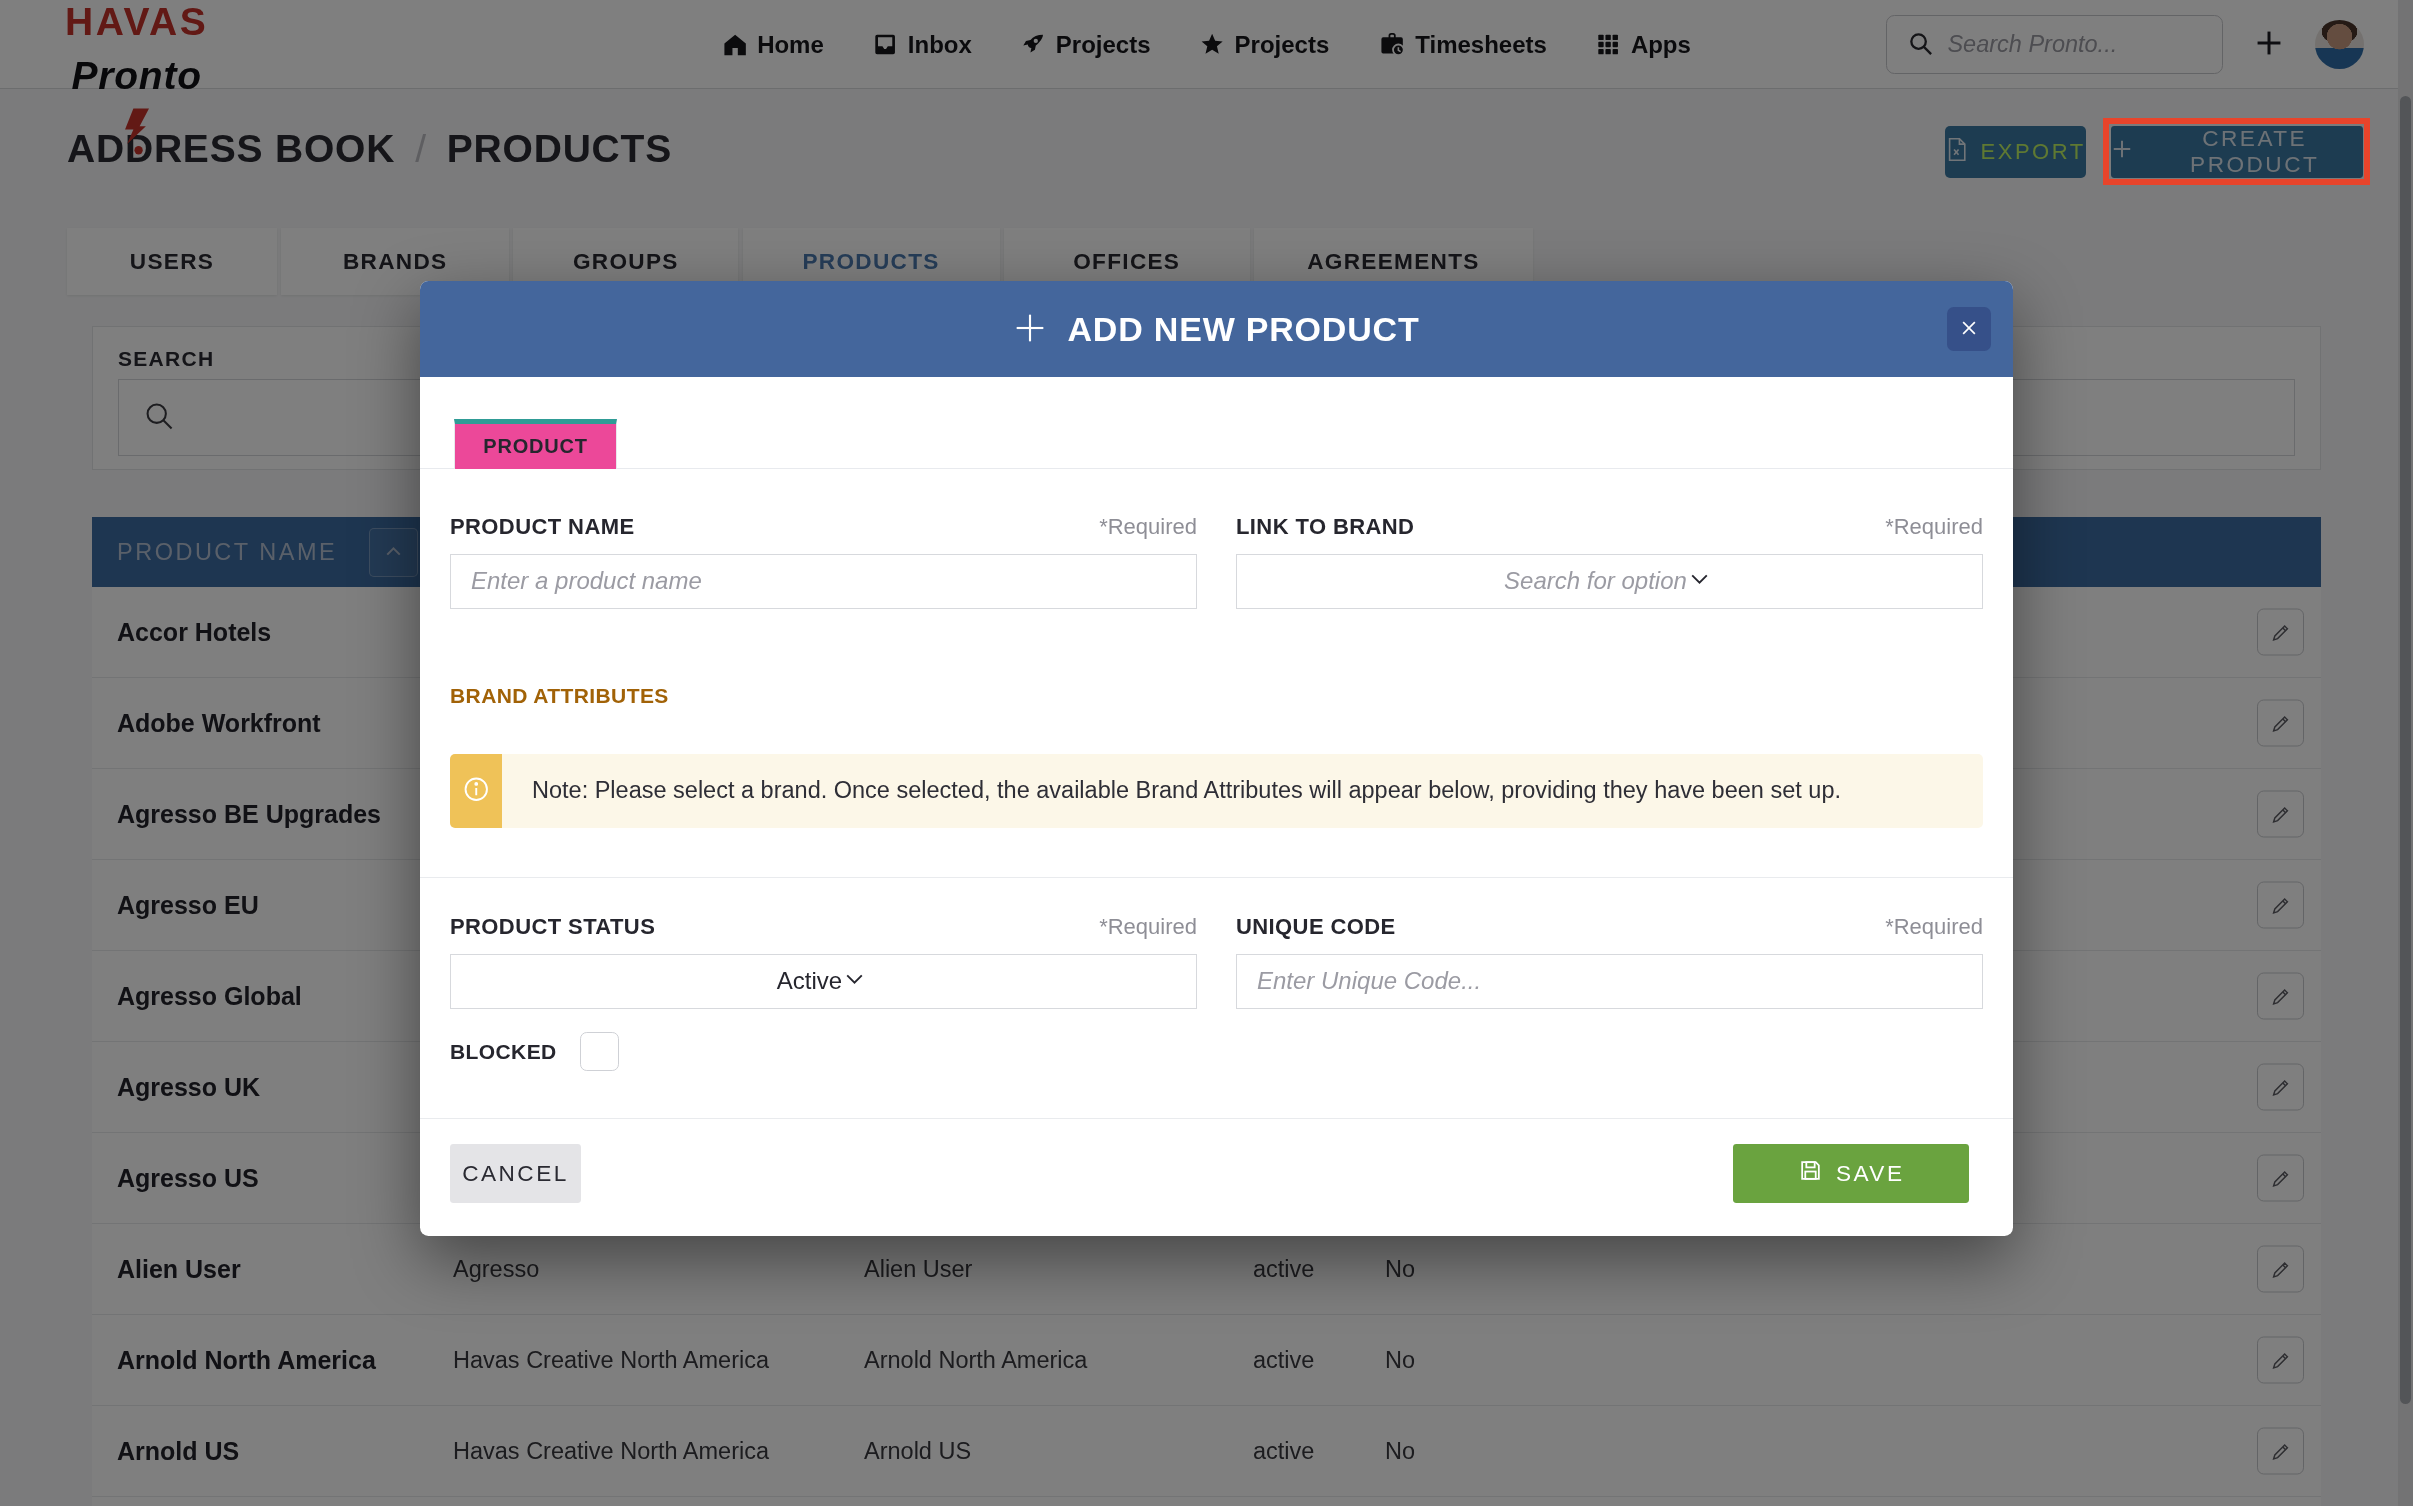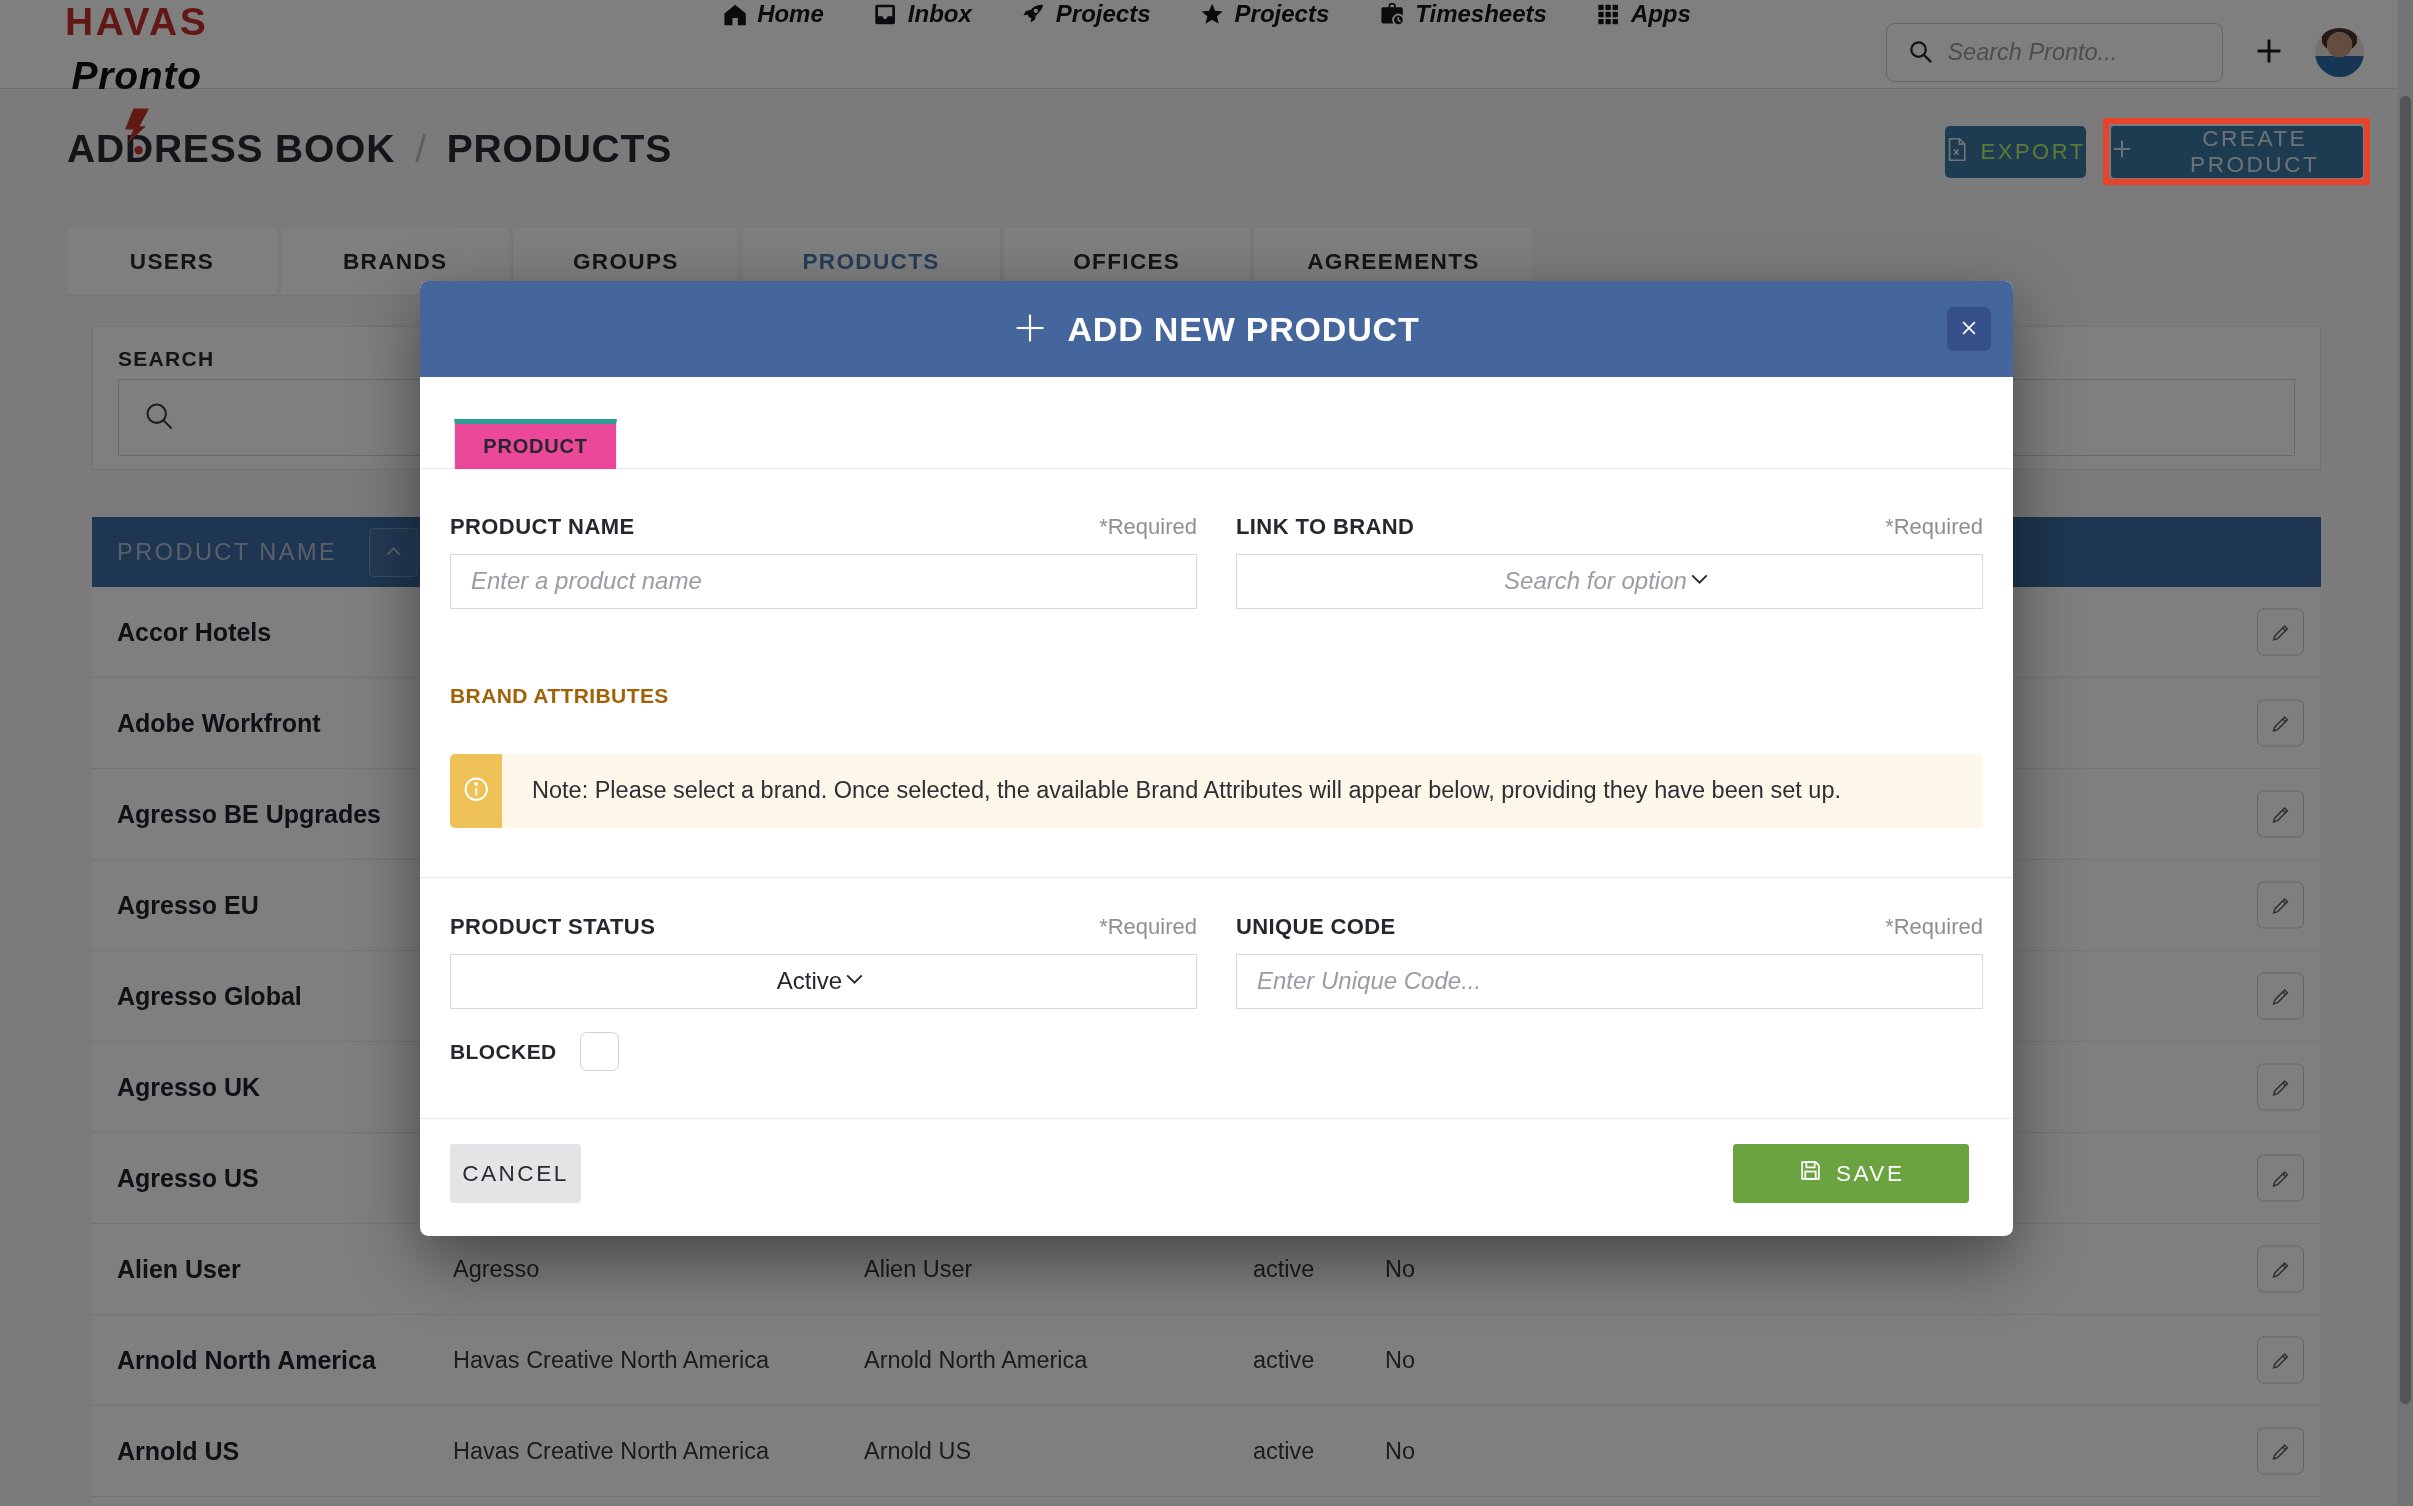--- a/index.html
+++ b/index.html
@@ -6,24 +6,24 @@
   html,body { background:#555; }
   .page {
     position:relative; width:2413px; height:1506px; overflow:hidden;
     background:#f6f7f8; font-family:"Liberation Sans", sans-serif; color:#26262e;
   }
   
   .topbar { position:absolute; top:0; left:0; right:0; height:89px; background:#ffffff; border-bottom:0.8px solid #d9dadc; z-index:1; }
   .logo { position:absolute; left:65px; top:0; height:89px; display:flex; align-items:center; gap:10px; cursor:pointer;flex-direction:column; }
   .logo-havas { font-size:39px; font-weight:bold; letter-spacing:2.5px; color:#c5332b; }
   .logo-pronto { font-size:39px; font-weight:bold; font-style:italic; color:#101014; letter-spacing:0.8px; }
-  .nav { position:absolute; left:50%; transform:translateX(-50%); top:0; height:89px; display:flex; align-items:flex-start; gap:49px;font-style:italic; }
+  .nav { position:absolute; left:50%; transform:translateX(-50%); top:0; height:89px; display:flex; align-items:center; gap:49px; }
   .nav-item { display:flex; align-items:center; gap:10px; font-size:24px; font-weight:bold; color:#16161b; cursor:pointer; white-space:nowrap; }
   .nav-item svg { display:block; }
-  .top-right { position:absolute; right:49px; top:8px; height:89px; display:flex; align-items:center; gap:30px; }
+  .top-right { position:absolute; right:49px; top:0; height:89px; display:flex; align-items:center; gap:30px; }
   .search-box { width:337px; height:59px; border:1.7px solid #c7c8cc; border-radius:8.4px; background:#fff; display:flex; align-items:center; padding:0 17px 0 20px; gap:13.4px; }
   .search-box input { border:none; outline:none; flex:1; font-size:23.5px; font-style:italic; color:#55555c; background:transparent; font-family:inherit; min-width:0; }
   .search-box input::placeholder { color:#9a9aa2; font-style:italic; }
   .avatar { width:49px; height:49px; border-radius:50%; cursor:pointer;
     background:
       radial-gradient(circle at 50% 34%, #c99b80 0 31%, rgba(0,0,0,0) 32%),
       radial-gradient(ellipse 60% 42% at 50% 24%, #4a352b 0 60%, rgba(0,0,0,0) 61%),
       linear-gradient(180deg, #e8e3de 0 58%, #2f6da8 58%);
   }
   

